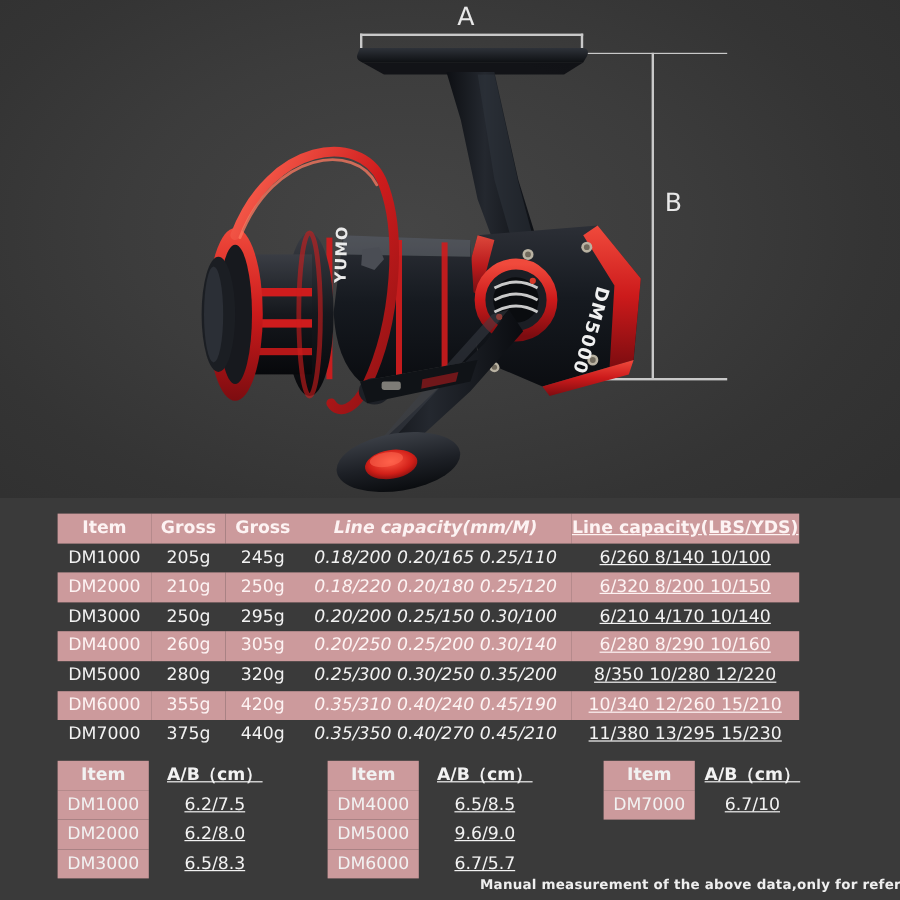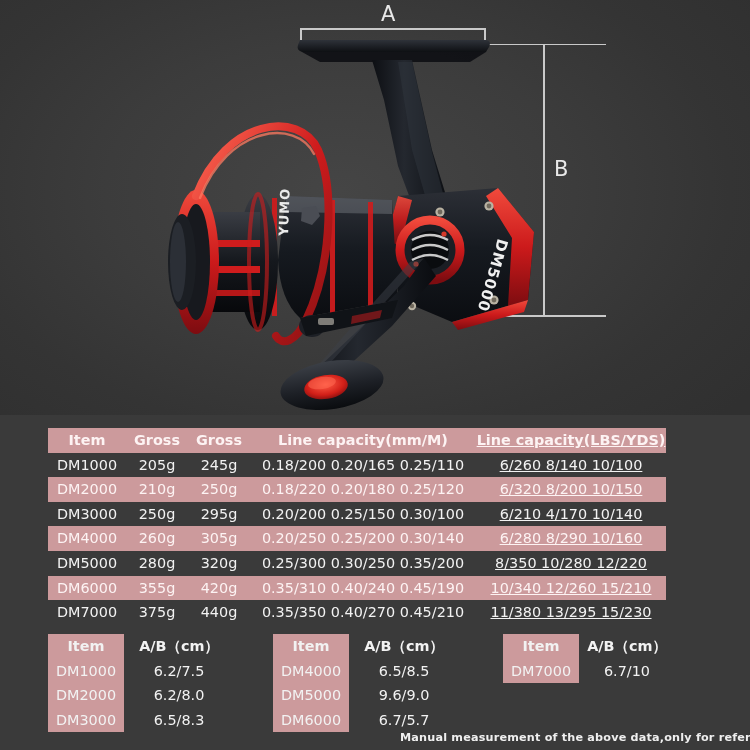--- a/index.html
+++ b/index.html
@@ -35,40 +35,40 @@
     padding:0;height:24.6px;line-height:24.6px;
     font-size:14.4px;font-weight:normal;text-align:center;
     white-space:nowrap;color:#f2f2f2;
     font-family:"DejaVu Sans","Liberation Sans",sans-serif;
   }
   #spec-table tr.stripe td,#spec-table tr.stripe th{background:#cc9a9c;color:#fdf3f3;}
   #spec-table th{font-weight:bold;}
   .c-item{width:78px;}
   .c-weight{width:62px;}
   .c-gross{width:62px;margin-left:20px;}
-  .c-mm{width:226px;}
+  .c-mm{width:226px;font-style:italic;}
   .c-lbs{width:190px;text-decoration:underline;}
 
   
   #ab-groups{
     position:absolute;left:48px;top:634px;width:660px;height:100px;
   }
   .ab-group{position:absolute;top:0;}
   .ab-group.g1{left:0;}
   .ab-group.g2{left:225px;}
   .ab-group.g3{left:455px;}
   .ab-group table{border-collapse:collapse;}
   .ab-group td,.ab-group th{
     padding:0;height:24.6px;line-height:24.6px;
     font-size:14.4px;font-weight:normal;text-align:center;
     white-space:nowrap;color:#f2f2f2;
   }
   .ab-group th{font-weight:bold;}
   .ab-item{width:76px;background:#cc9a9c;color:#fdf3f3;}
-  .ab-val{width:110px;}
+  .ab-val{width:110px;text-decoration:underline;}
   .ab-group.g3 .ab-val{width:96px;}
 
   #footnote{
     position:absolute;left:400px;top:731px;
     font-size:11.2px;font-weight:bold;color:#efefef;
     letter-spacing:.2px;white-space:nowrap;
   }
 </style>
 </head>
 <body>

